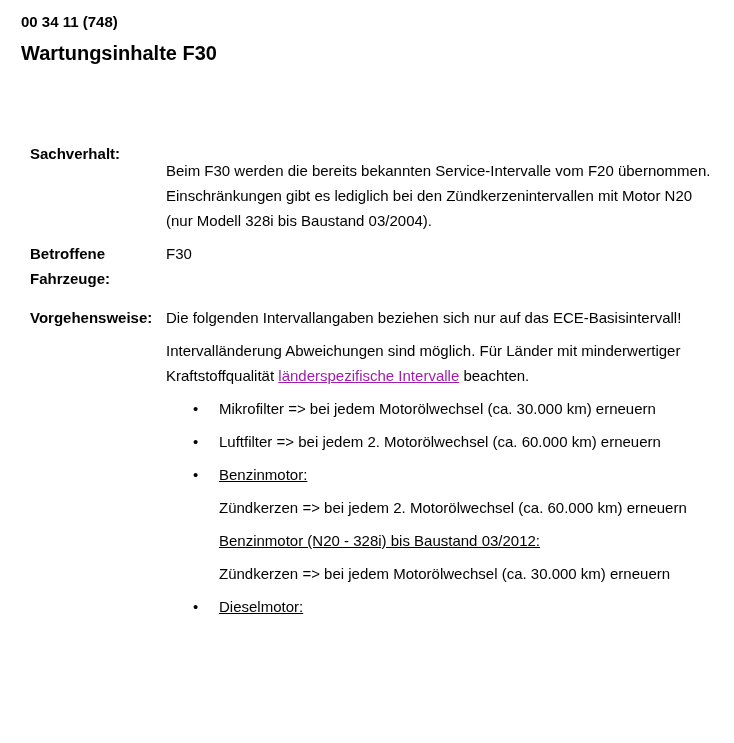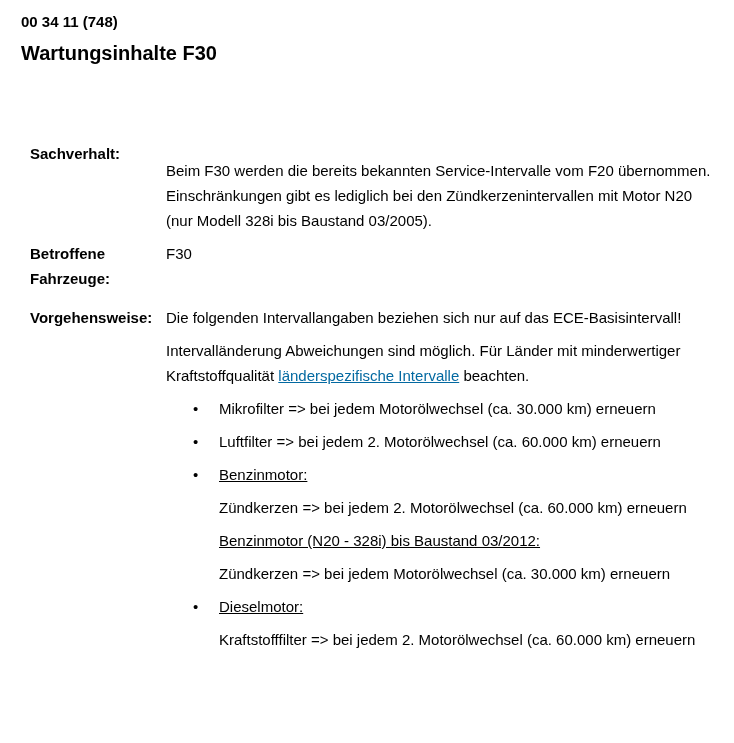--- a/index.html
+++ b/index.html
@@ -61,40 +61,40 @@
   .bullet {
     position: absolute;
     left: -26px;
     top: 0;
     font-size: 15px;
     line-height: 25px;
   }
   .u { text-decoration: underline; }
   .b { font-weight: bold; }
   a.link {
-    color: #0369a1;
+    color: #a21caf;
     text-decoration: underline;
     cursor: pointer;
   }
 </style>
 </head>
 <body>
 
 <div class="page">
 
   <div class="doc-number">00 34 11 (748)</div>
 
   <h1 class="page-title">Wartungsinhalte F30</h1>
 
   <div class="body-rows">
 
     <div class="row">
       <div class="row-label">Sachverhalt:</div>
       <div class="row-content pad-top">
-        <p>Beim F30 werden die bereits bekannten Service-Intervalle vom F20 übernommen. Einschränkungen gibt es lediglich bei den Zündkerzenintervallen mit Motor N20 (nur Modell 328i bis Baustand 03/2005).</p>
+        <p>Beim F30 werden die bereits bekannten Service-Intervalle vom F20 übernommen. Einschränkungen gibt es lediglich bei den Zündkerzenintervallen mit Motor N20 (nur Modell 328i bis Baustand 03/2004).</p>
       </div>
     </div>
 
     <div class="row row-betroffene">
       <div class="row-label">Betroffene Fahrzeuge:</div>
       <div class="row-content">
         <p>F30</p>
       </div>
     </div>
 
@@ -123,21 +123,20 @@
             <span class="bullet">•</span>
             <p class="u">Benzinmotor:</p>
             <p>Zündkerzen =&gt; bei jedem 2. Motorölwechsel (ca. 60.000 km) erneuern</p>
             <p class="u">Benzinmotor (N20 - 328i) bis Baustand 03/2012:</p>
             <p>Zündkerzen =&gt; bei jedem Motorölwechsel (ca. 30.000 km) erneuern</p>
           </li>
 
           <li>
             <span class="bullet">•</span>
             <p class="u">Dieselmotor:</p>
-            <p>Kraftstofffilter =&gt; bei jedem 2. Motorölwechsel (ca. 60.000 km) erneuern</p>
           </li>
 
         </ul>
 
       </div>
     </div>
 
   </div>
 </div>
 

